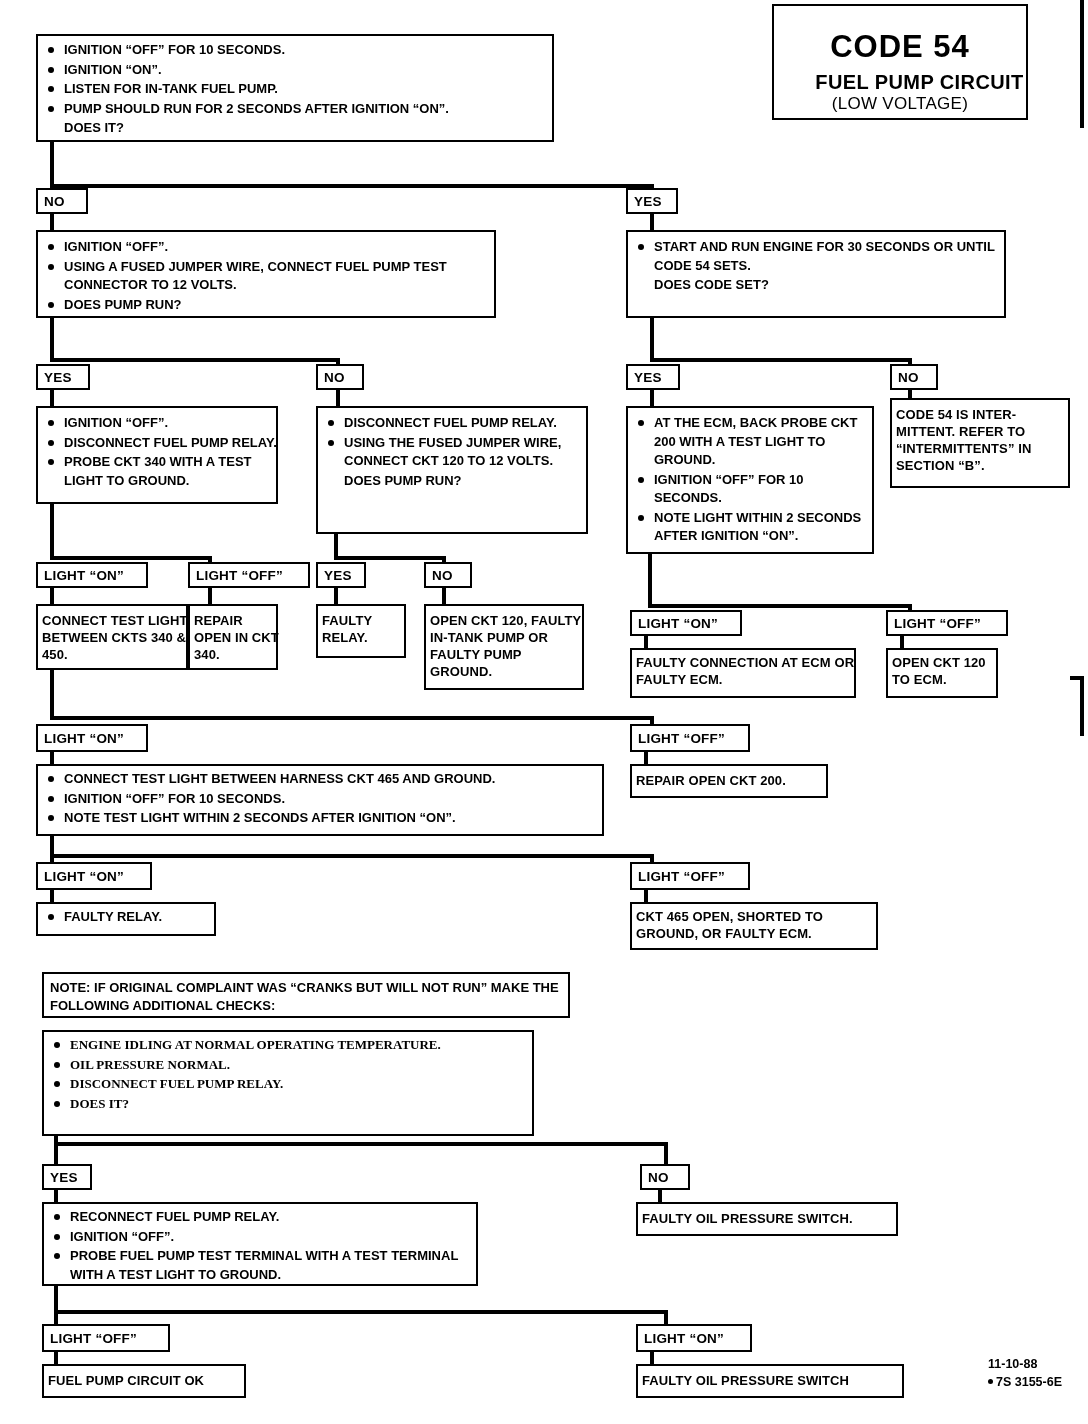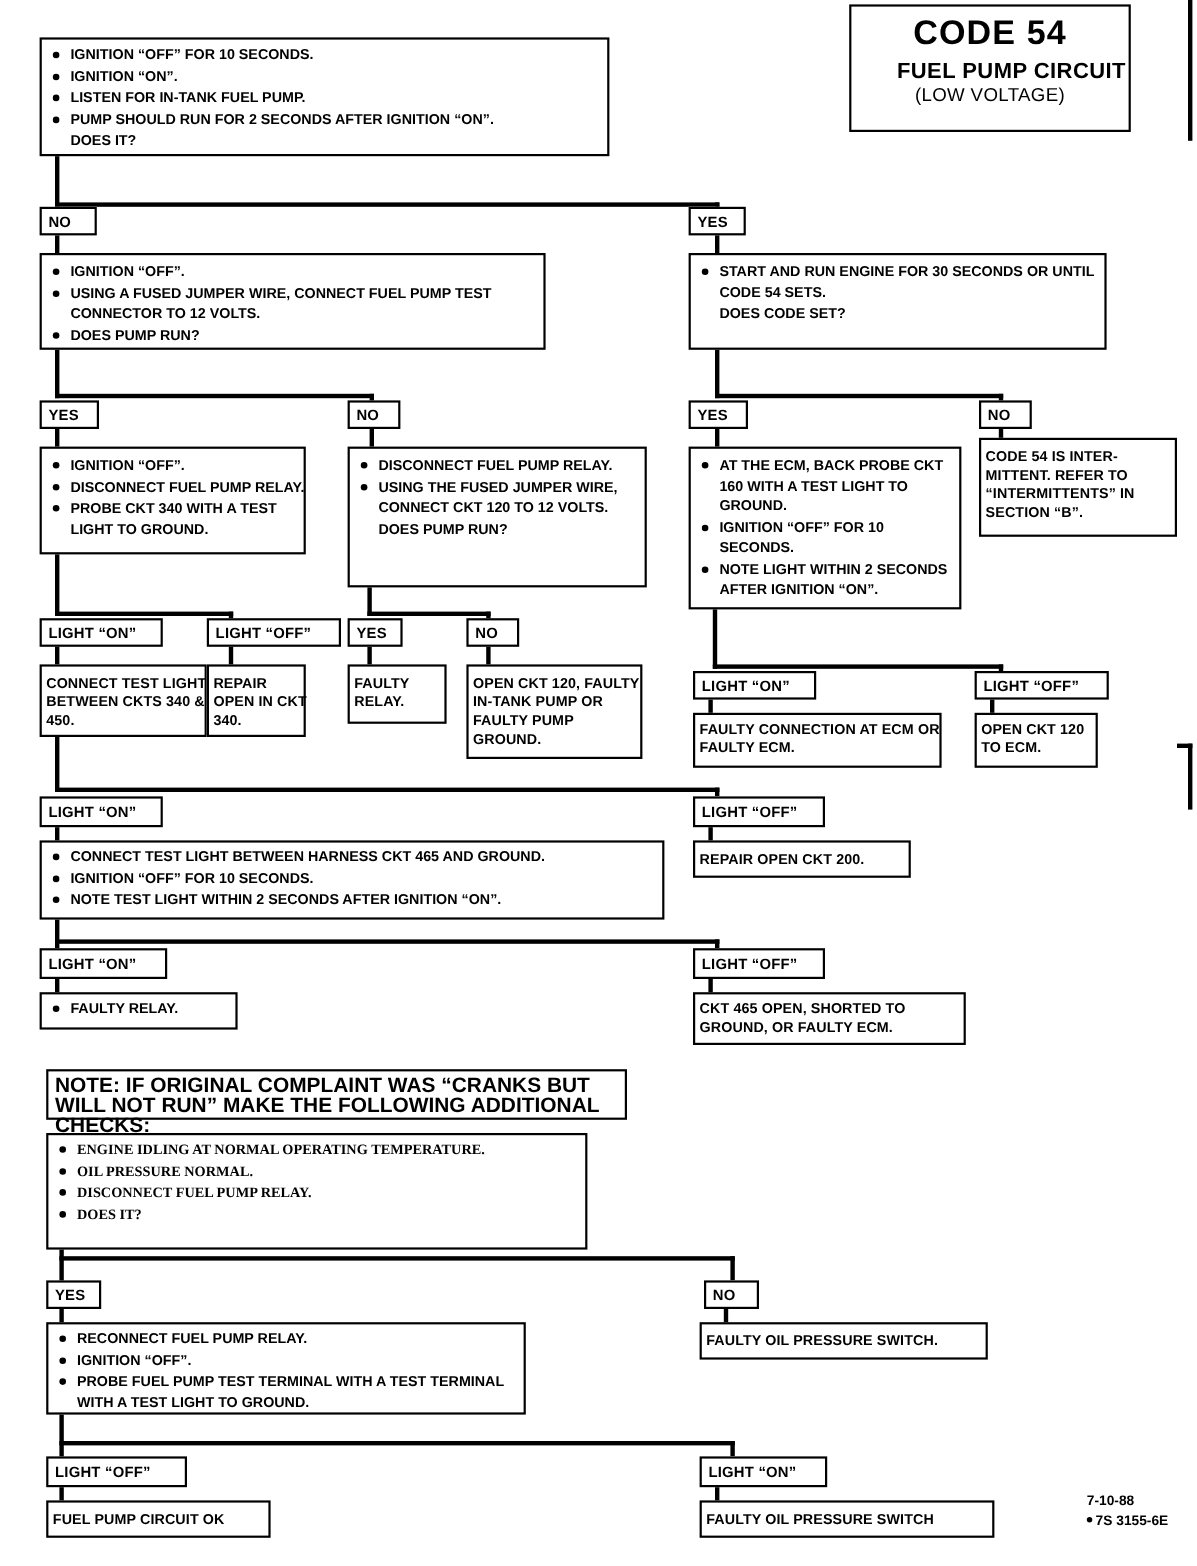--- a/index.html
+++ b/index.html
@@ -14,28 +14,28 @@
   .bul ul{margin:0;padding:0;list-style:none;}
   .bul li{position:relative;padding-left:22px;margin:0 0 1px 0;}
   .bul li:before{content:"";position:absolute;left:6px;top:6px;width:6px;height:6px;background:#000;border-radius:50%;}
   .bul li.nodot{padding-left:22px;}
   .bul li.nodot:before{display:none;}
   .ln{position:absolute;background:#000;}
   .h{height:4px;}
   .v{width:4px;}
 
   #titlebox{position:absolute;border:2px solid #000;background:#fff;box-sizing:border-box;text-align:center;}
-  #code54{font-weight:bold;font-size:31px;letter-spacing:1px;margin-top:6px;}
+  #code54{font-weight:bold;font-size:31px;letter-spacing:1px;margin-top:23px;}
   #t2{font-weight:bold;font-size:20px;letter-spacing:.4px;margin-top:6px;margin-left:39px;}
   #t3{font-weight:normal;font-size:17px;letter-spacing:.3px;}
 
   .rmark{position:absolute;background:#000;}
   .footer{position:absolute;font-weight:bold;font-size:12.5px;line-height:16px;}
   .footer .dot{display:inline-block;width:5px;height:5px;background:#000;border-radius:50%;vertical-align:2px;margin-right:3px;}
-  .note-label{position:absolute;font-weight:bold;font-size:19px;line-height:18px;}
+  .note-label{position:absolute;font-weight:bold;font-size:13px;line-height:18px;}
 </style>
 </head>
 <body>
 
 <div id="sheet">
 
   <div id="titlebox" style="left:772px;top:4px;width:256px;height:116px;">
     <div id="code54">CODE 54</div>
     <div id="t2">FUEL PUMP CIRCUIT</div>
     <div id="t3">(LOW VOLTAGE)</div>
@@ -116,21 +116,21 @@
     <ul>
       <li>DISCONNECT FUEL PUMP RELAY.</li>
       <li>USING THE FUSED JUMPER WIRE, CONNECT CKT 120 TO 12 VOLTS.</li>
       <li class="nodot">DOES PUMP RUN?</li>
     </ul>
   </div>
 
   <div class="box" style="left:626px;top:406px;width:248px;height:148px;"></div>
   <div class="bul" style="left:632px;top:414px;width:242px;">
     <ul>
-      <li>AT THE ECM, BACK PROBE CKT 160 WITH A TEST LIGHT TO GROUND.</li>
+      <li>AT THE ECM, BACK PROBE CKT 200 WITH A TEST LIGHT TO GROUND.</li>
       <li>IGNITION “OFF” FOR 10 SECONDS.</li>
       <li>NOTE LIGHT WITHIN 2 SECONDS AFTER IGNITION “ON”.</li>
     </ul>
   </div>
 
   <div class="box" style="left:890px;top:398px;width:180px;height:90px;"></div>
   <div class="txt" style="left:896px;top:406px;width:172px;">CODE 54 IS INTER-MITTENT.  REFER TO “INTERMITTENTS” IN SECTION “B”.</div>
 
   <div class="ln v" style="left:50px;top:504px;height:56px;"></div>
   <div class="ln h" style="left:50px;top:556px;width:162px;"></div>
@@ -261,18 +261,18 @@
 
   <div class="ln v" style="left:54px;top:1352px;height:14px;"></div>
   <div class="ln v" style="left:650px;top:1352px;height:14px;"></div>
 
   <div class="box" style="left:42px;top:1364px;width:204px;height:34px;"></div>
   <div class="txt" style="left:48px;top:1372px;width:198px;">FUEL PUMP CIRCUIT OK</div>
 
   <div class="box" style="left:636px;top:1364px;width:268px;height:34px;"></div>
   <div class="txt" style="left:642px;top:1372px;width:262px;">FAULTY OIL PRESSURE SWITCH</div>
 
-  <div class="footer" style="left:988px;top:1356px;width:100px;">7-10-88</div>
+  <div class="footer" style="left:988px;top:1356px;width:100px;">11-10-88</div>
   <div class="footer" style="left:988px;top:1374px;width:110px;">
     <span class="dot"></span><span>7S 3155-6E</span>
   </div>
 
 </div>
 
 </body></html>

